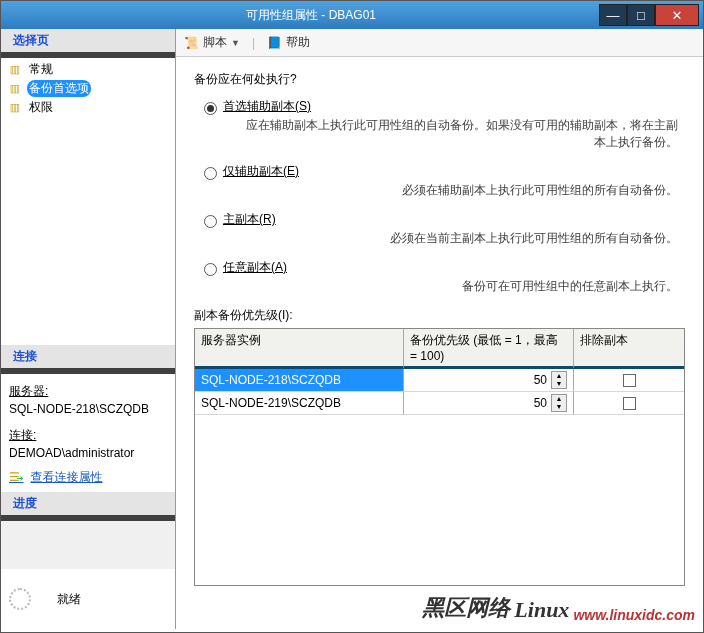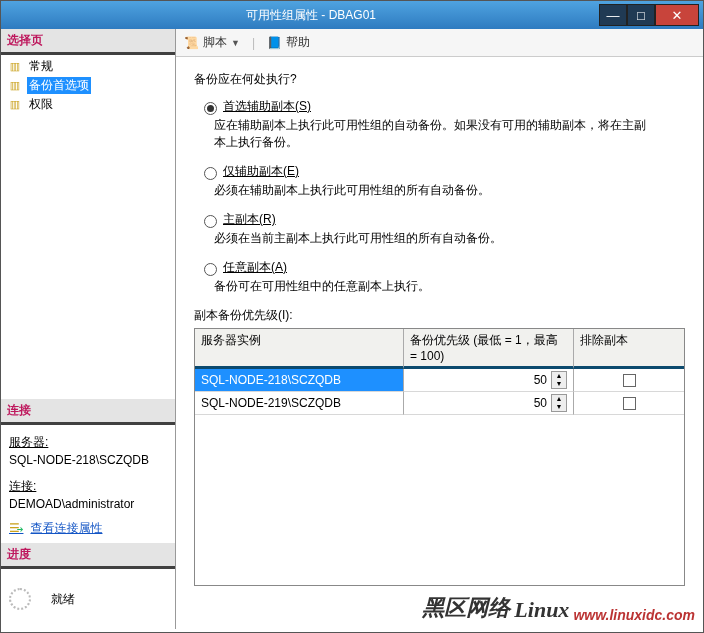--- a/index.html
+++ b/index.html
@@ -5,40 +5,40 @@
     * { box-sizing: border-box; margin: 0; padding: 0; }
     body { font-family: "Microsoft YaHei", SimSun, Arial, sans-serif; font-size: 12px; background: #fff; width: 704px; height: 633px; overflow: hidden; border: 1px solid #555; }
     .titlebar { height: 28px; background: linear-gradient(#4fa3e0, #2e7bc0); color: #fff; display: flex; align-items: center; justify-content: space-between; }
     .title-text { flex: 1; text-align: center; font-size: 12px; }
     .win-btn { width: 28px; height: 22px; display: flex; align-items: center; justify-content: center; border: 1px solid #222; margin: 0; font-size: 13px; cursor: default; }
     .win-btn.min, .win-btn.max { background: #203a54; color: #fff; }
     .win-btn.close { background: #c8443b; color: #fff; width: 44px; }
     .win-btns { display: flex; margin-right: 4px; }
     .main { display: flex; height: 600px; }
     .left { width: 175px; border-right: 1px solid #999; display: flex; flex-direction: column; background: #f0f0f0; }
-    .section-header { background: #e4e4e4; border-bottom: 3px solid #404040; padding: 3px 6px; font-weight: bold; font-size: 12px; color: #be185d; }
+    .section-header { background: #e4e4e4; border-bottom: 6px solid #404040; padding: 3px 12px; font-weight: bold; font-size: 12px; color: #1d4ed8; }
     .nav-list { background: #fff; flex: 0 0 auto; padding: 2px 0; }
     .nav-item { display: flex; align-items: center; padding: 1px 6px; cursor: default; gap: 4px; }
-    .nav-item.selected .nav-label { background: #1e90ff; color: #fff; padding: 0 2px; }
+    .nav-item.selected .nav-label { background: #1e90ff; color: #fff; padding: 0 2px; border-radius: 8px; }
     .nav-label { padding: 0 2px; }
     .nav-icon { width: 16px; height: 16px; display: inline-flex; align-items: center; justify-content: center; font-size: 11px; }
     .nav-spacer { flex: 1; background: #fff; }
     .conn-block { background: #fff; padding: 6px 8px; font-size: 12px; line-height: 1.5; }
     .conn-label { margin-top: 2px; text-decoration: underline; }
     .conn-link { color: #1355c5; text-decoration: underline; display: flex; gap: 4px; margin-top: 6px; cursor: pointer; align-items: center; }
-    .progress-block { background: #fff; padding: 8px; display: flex; align-items: center; gap: 20px; flex: 0 0 60px; }
+    .progress-block { background: #fff; padding: 8px; display: flex; align-items: center; gap: 26px; flex: 0 0 60px; margin-top: 48px; }
     .spinner { width: 22px; height: 22px; border: 2px dotted #bbb; border-radius: 50%; }
     .right { flex: 1; display: flex; flex-direction: column; position: relative; }
     .toolbar { height: 28px; border-bottom: 1px solid #ccc; display: flex; align-items: center; gap: 12px; padding: 0 8px; background: #f6f6f6; }
     .tb-item { display: flex; align-items: center; gap: 4px; cursor: pointer; color: #333; }
     .tb-item .arrow { font-size: 9px; color: #555; }
     .content { padding: 14px 18px 10px 18px; overflow: auto; flex: 1; background: #fff; }
     .q-label { margin-bottom: 10px; }
     .opt-row { display: flex; align-items: flex-end; gap: 6px; margin-left: 10px; margin-bottom: 2px; text-decoration: underline; }
-    .opt-desc { margin-left: 20px; margin-bottom: 12px; color: #000000; max-width: 440px; }
+    .opt-desc { margin-left: 44px; margin-bottom: 12px; color: #404040; max-width: 440px; text-align: right; }
     .radio { appearance: none; width: 13px; height: 13px; border: 1px solid #555; border-radius: 50%; position: relative; margin-top: 2px; background: #fff; }
     .radio:checked::after { content: ""; position: absolute; top: 2px; left: 2px; width: 7px; height: 7px; background: #333; border-radius: 50%; }
     .fieldset-label { margin-top: 4px; margin-bottom: 4px; }
     .grid { border: 1px solid #888; width: 100%; background: #fff; }
     .grid-head, .grid-row { display: grid; grid-template-columns: 1fr 170px 110px; }
     .grid-head .gh { background: #f1f1ee; border-right: 1px solid #aaa; border-bottom: 3px solid #0c4a6e; padding: 3px 6px; font-size: 12px; }
     .grid-head .gh:last-child { border-right: none; }
     .grid-row .gc { border-right: 1px solid #aaa; border-bottom: 1px solid #d8d8d8; padding: 2px 6px; font-size: 12px; display: flex; align-items: center; }
     .grid-row .gc:last-child { border-right: none; justify-content: center; }
     .grid-row.selected .gc:first-child { background: #1e90ff; color: #fff; }

